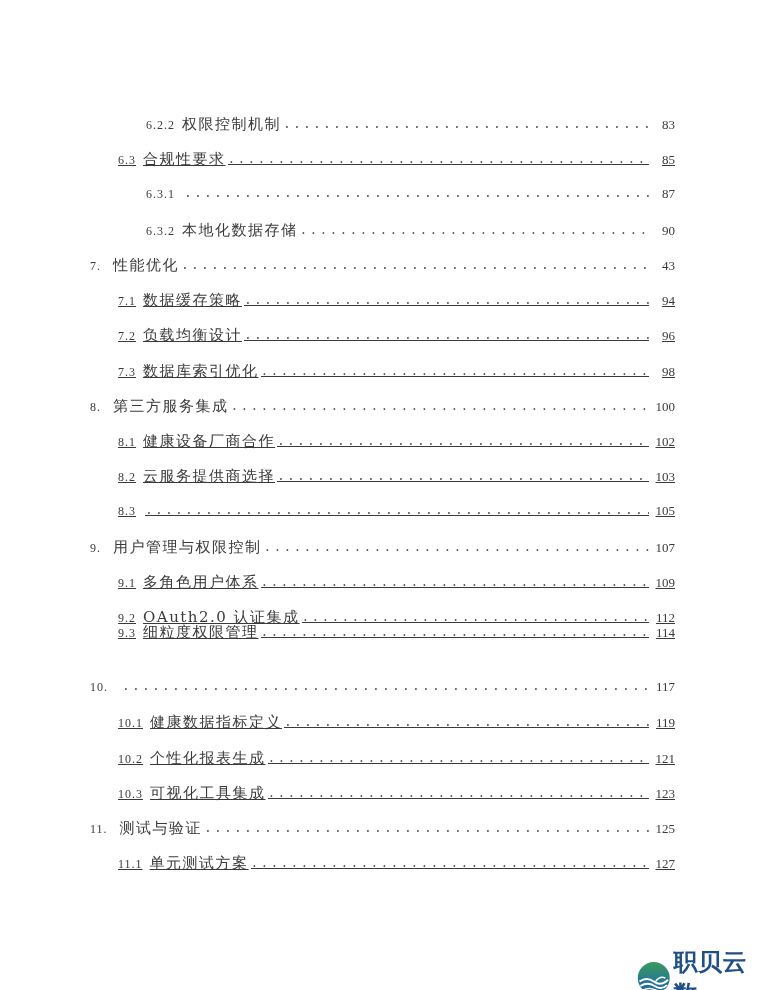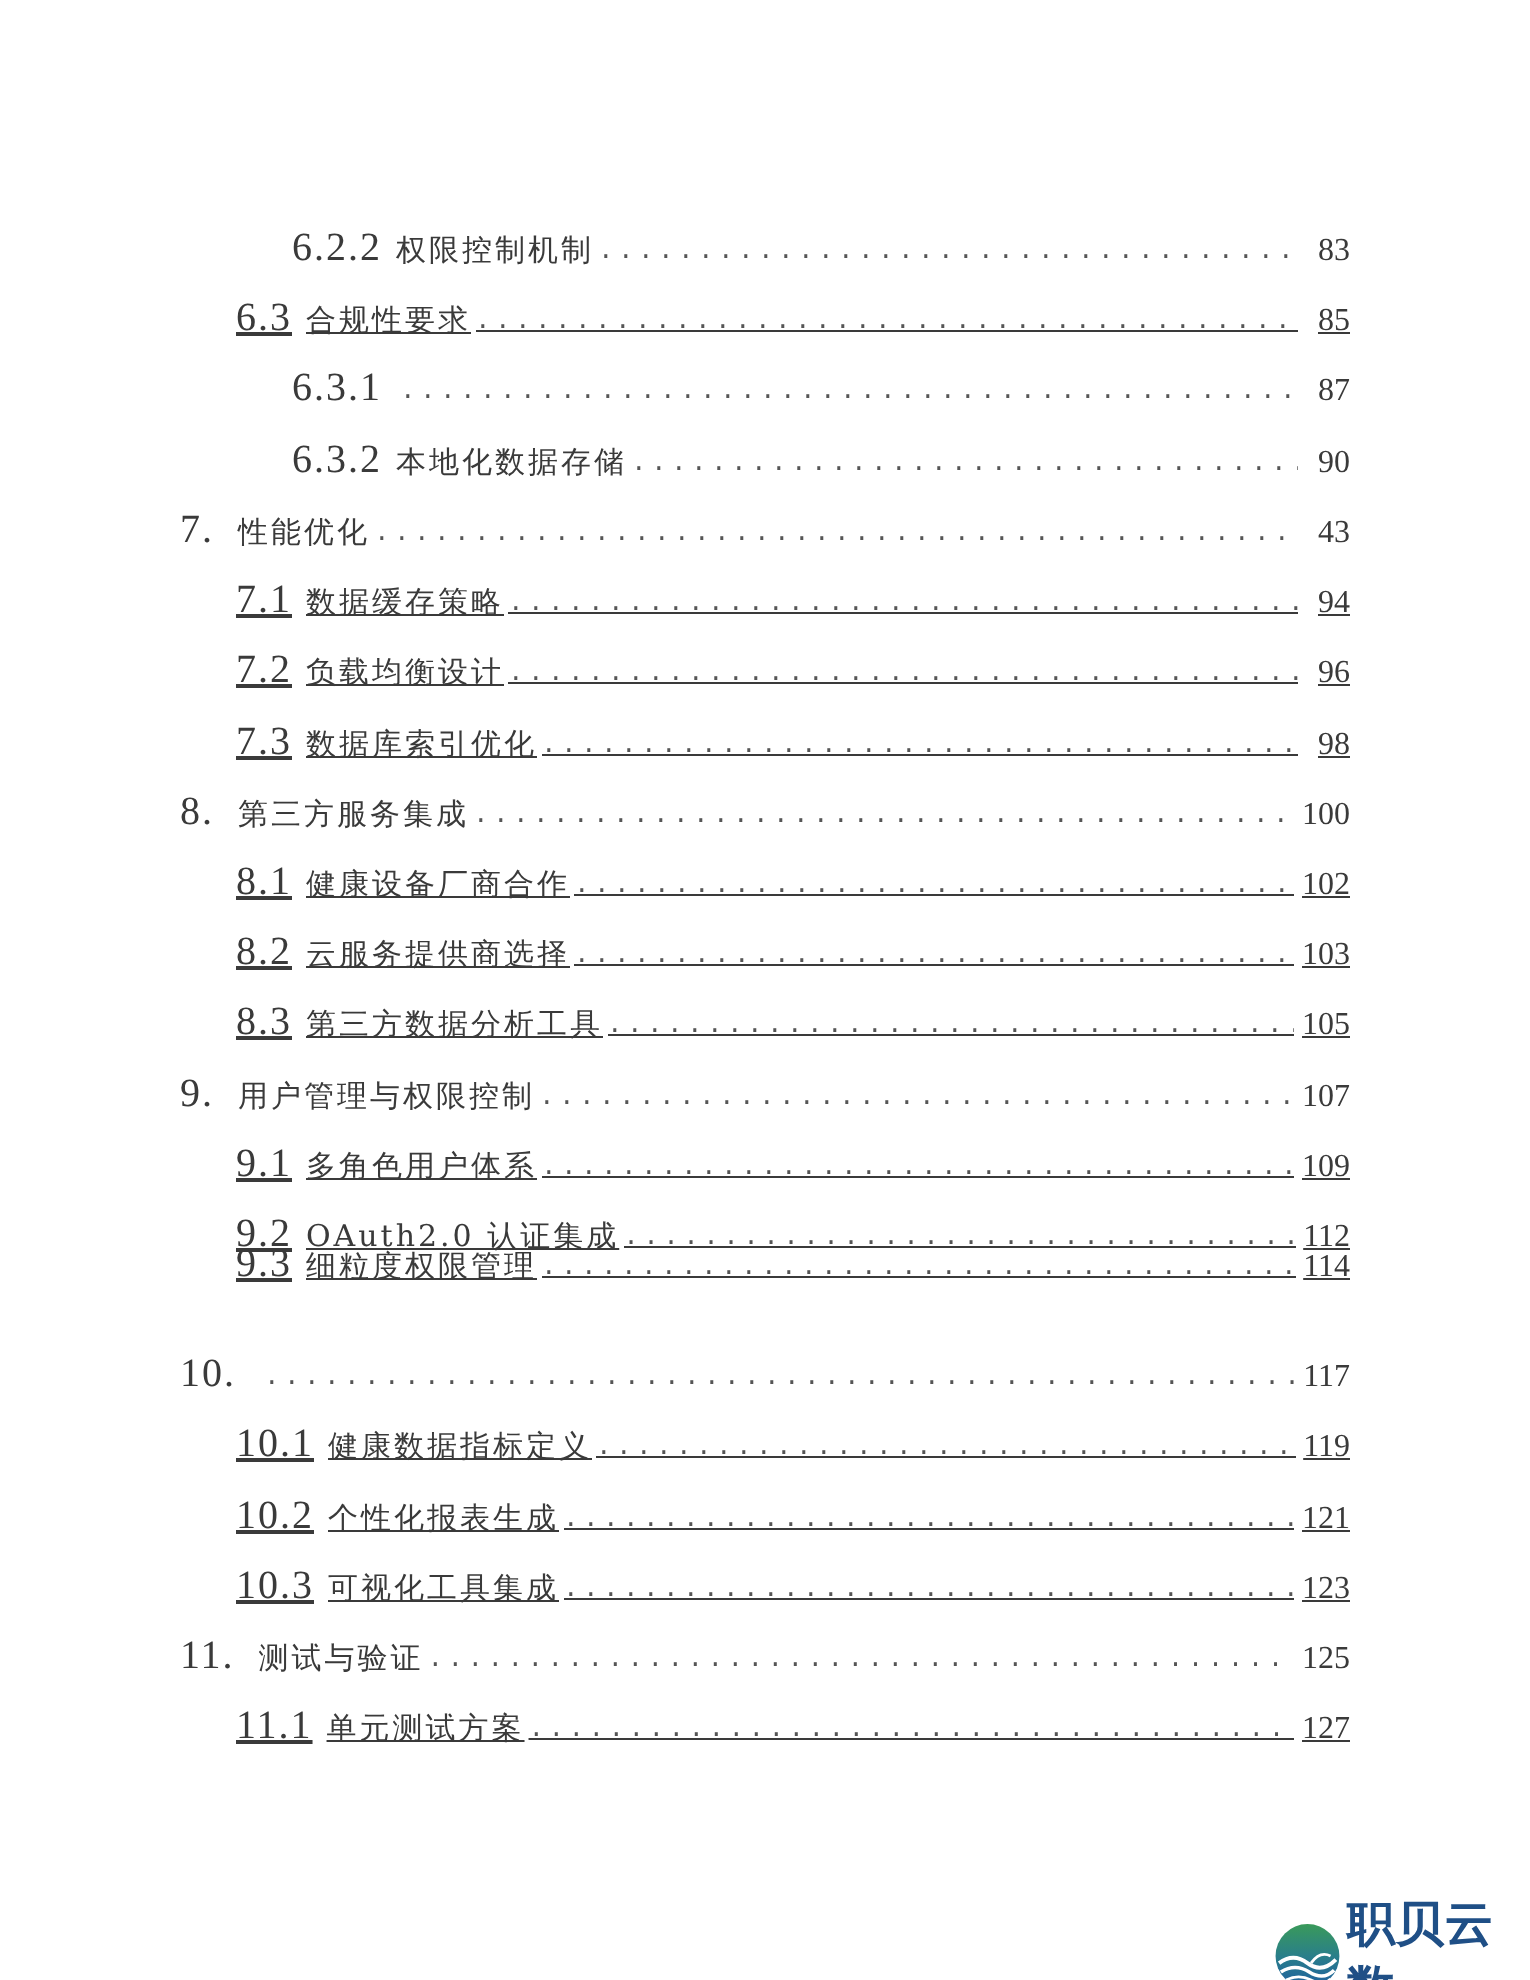--- a/index.html
+++ b/index.html
@@ -31,21 +31,21 @@
       letter-spacing: 1.5px;
       white-space: nowrap;
     }
     .toc-row.l1 { left: 90px; width: 585px; }
     .toc-row.l2 { left: 118px; width: 557px; text-decoration: underline; }
     .toc-row.l3 { left: 146px; width: 529px; }
     .toc-num {
       flex: 0 0 auto;
       margin-right: 7px;
       font-family: "Liberation Serif", "DejaVu Serif", serif;
-      font-size: 20px;
+      font-size: 12px;
       letter-spacing: 1px;
     }
     .toc-row.l1 .toc-num { margin-right: 12px; }
     .toc-title {
       flex: 0 0 auto;
     }
     .toc-leader {
       flex: 1 1 auto;
       overflow: hidden;
       margin: 0 4px 0 2px;
@@ -55,21 +55,21 @@
       letter-spacing: 2.2px;
       position: relative;
       top: -1px;
     }
     .toc-leader::before {
       content: "................................................................................................................................................";
     }
     .toc-page {
       flex: 0 0 auto;
       font-family: "Liberation Serif", "DejaVu Serif", serif;
-      font-size: 16px;
+      font-size: 13px;
       letter-spacing: 0;
       text-align: right;
       min-width: 22px;
     }
     .logo {
       position: absolute;
       left: 636px;
       top: 946px;
       display: flex;
       align-items: center;
@@ -151,21 +151,20 @@
     <span class="toc-page">102</span>
   </div>
   <div class="toc-row l2" style="top:464px">
     <span class="toc-num">8.2</span>
     <span class="toc-title">云服务提供商选择</span>
     <span class="toc-leader"></span>
     <span class="toc-page">103</span>
   </div>
   <div class="toc-row l2" style="top:499px">
     <span class="toc-num">8.3</span>
-    <span class="toc-title">第三方数据分析工具</span>
     <span class="toc-leader"></span>
     <span class="toc-page">105</span>
   </div>
   <div class="toc-row l1" style="top:535px">
     <span class="toc-num">9.</span>
     <span class="toc-title">用户管理与权限控制</span>
     <span class="toc-leader"></span>
     <span class="toc-page">107</span>
   </div>
   <div class="toc-row l2" style="top:570px">

